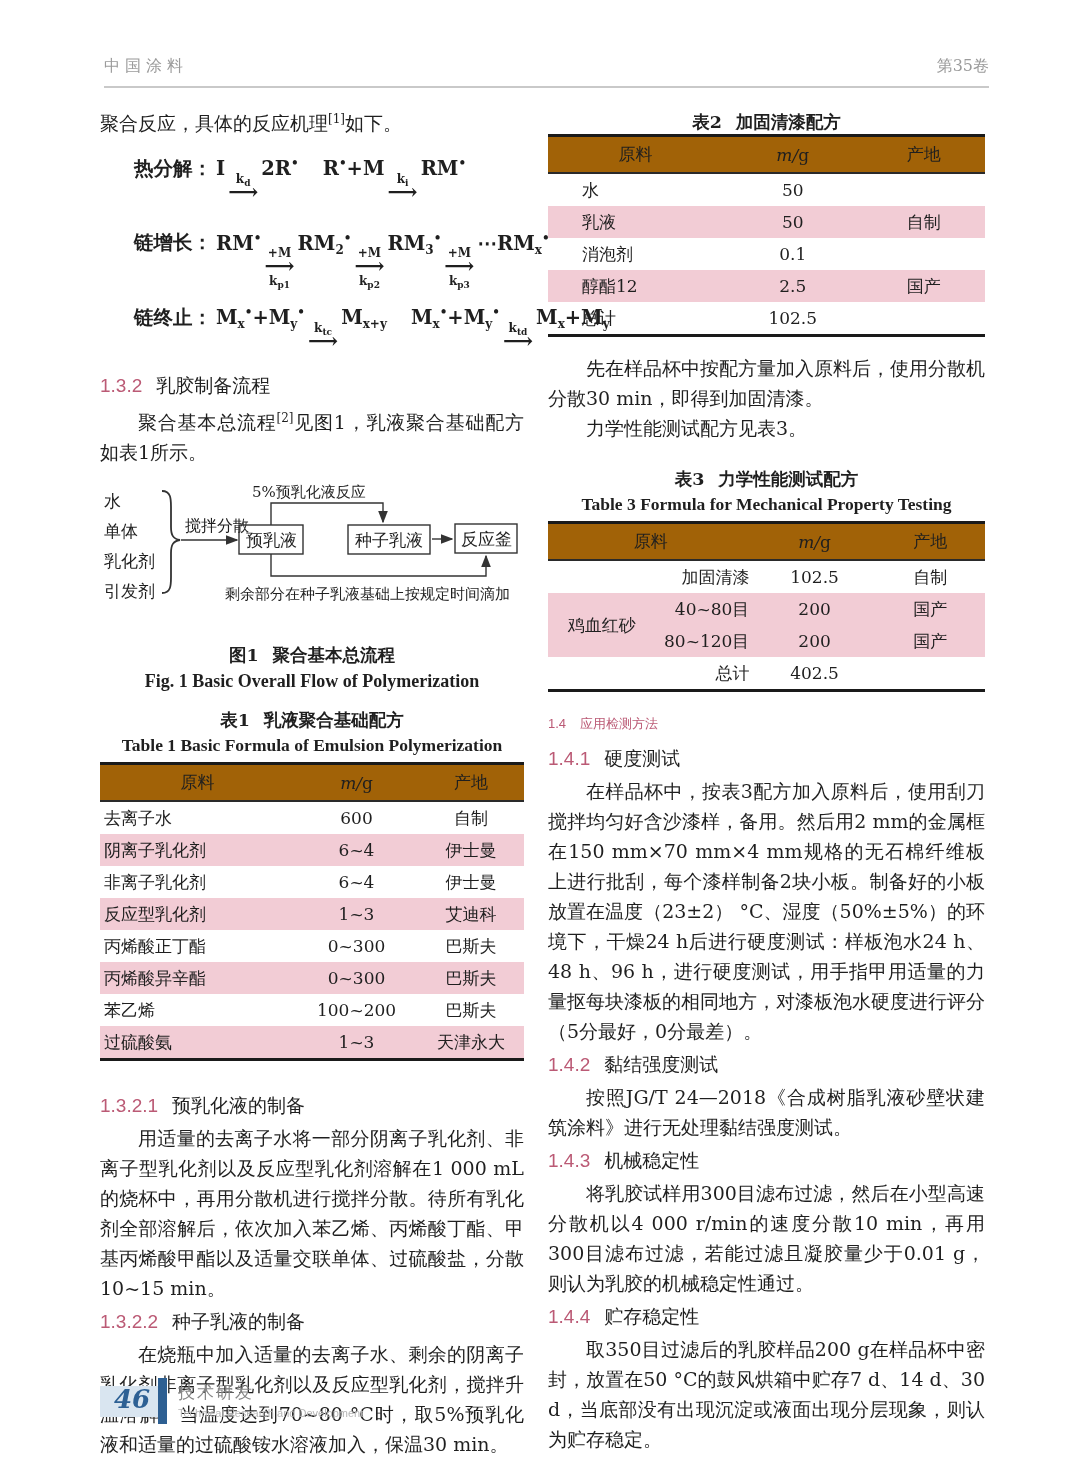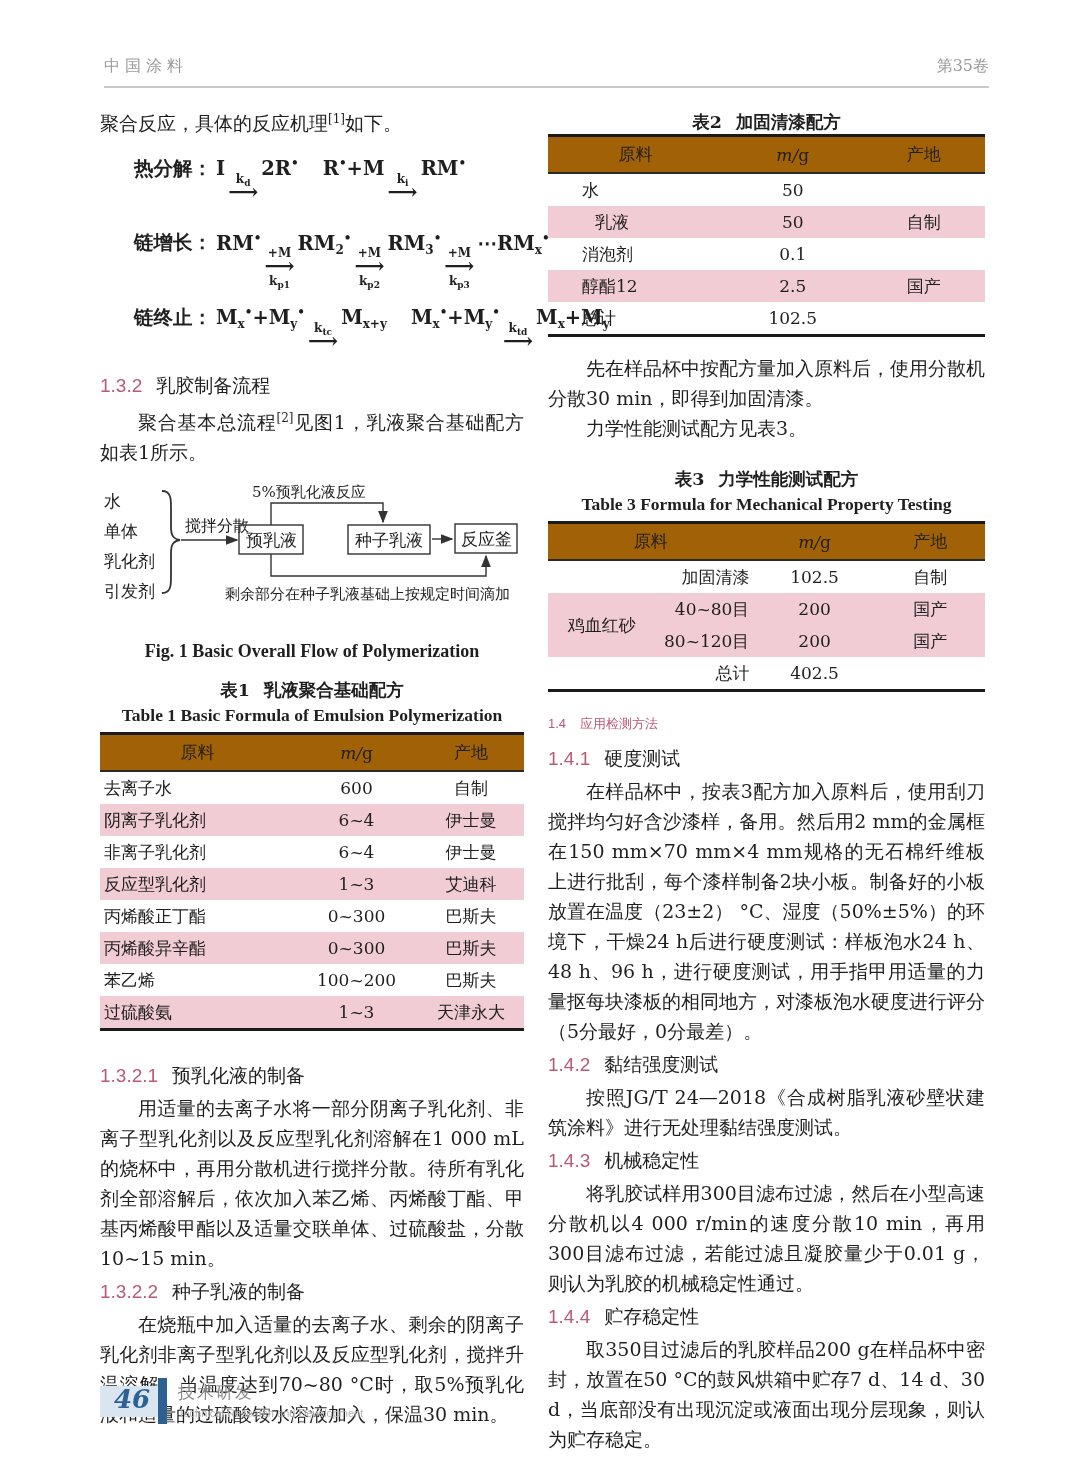--- a/index.html
+++ b/index.html
@@ -140,20 +140,21 @@
         <text x="152" y="16" font-size="15">5%预乳化液反应</text>
         <polyline points="171,44 171,22 283,22 283,41" fill="none" stroke="#333" stroke-width="1.4" marker-end="url(#ah)"></polyline>
         <rect x="248" y="44" width="82" height="29" fill="none" stroke="#333" stroke-width="1.4"></rect>
         <text x="255" y="65" font-size="17">种子乳液</text>
         <line x1="332" y1="58" x2="352" y2="58" stroke="#333" stroke-width="1.4" marker-end="url(#ah)"></line>
         <rect x="355" y="43" width="62" height="29" fill="none" stroke="#333" stroke-width="1.4"></rect>
         <text x="361" y="64" font-size="17">反应釜</text>
         <polyline points="171,73 171,95 386,95 386,75" fill="none" stroke="#333" stroke-width="1.4" marker-end="url(#ah)"></polyline>
         <text x="125" y="118" font-size="15">剩余部分在种子乳液基础上按规定时间滴加</text>
       </svg>
+      <div class="fig-cap-zh"><span>图1</span><span class="cap-title">聚合基本总流程</span></div>
       <div class="fig-cap-en">Fig. 1  Basic Overall Flow of Polymerization</div>
     </div>
 
     <div class="tbl-block">
       <div class="tcap-zh"><span>表1</span><span class="cap-title">乳液聚合基础配方</span></div>
       <div class="tcap-en">Table 1   Basic Formula of Emulsion Polymerization</div>
       <table class="dtable">
         <colgroup>
             <col style="width:46%">
             <col style="width:29%">
@@ -241,21 +242,21 @@
           <th>产地</th>
         </tr>
           </thead>
         <tbody>
           <tr>
               <td class="lft" style="padding-left:34px">水</td>
               <td class="ctr">50</td>
               <td class="ctr"></td>
             </tr>
           <tr class="pink">
-              <td class="lft" style="padding-left:47px">乳液</td>
+              <td class="lft" style="padding-left:34px">乳液</td>
               <td class="ctr">50</td>
               <td class="ctr">自制</td>
             </tr>
           <tr>
               <td class="lft" style="padding-left:34px">消泡剂</td>
               <td class="ctr">0.1</td>
               <td class="ctr"></td>
             </tr>
           <tr class="pink">
               <td class="lft" style="padding-left:34px">醇酯12</td>

